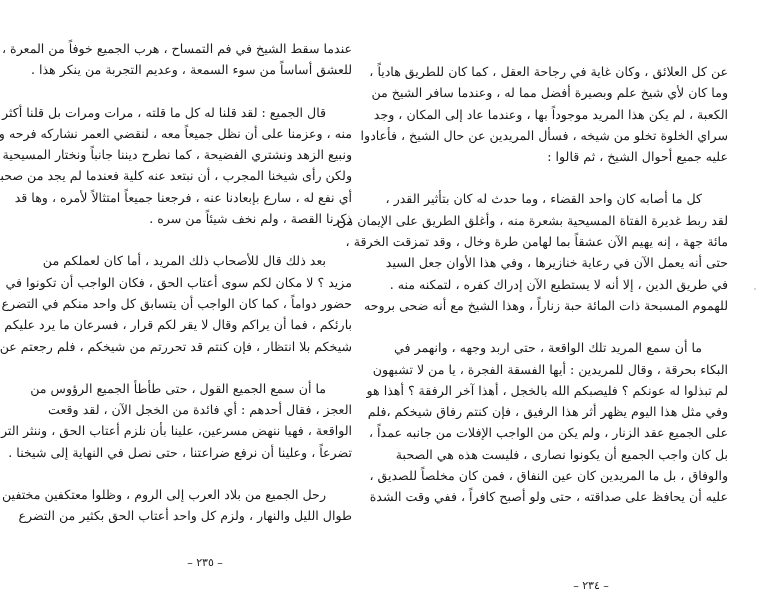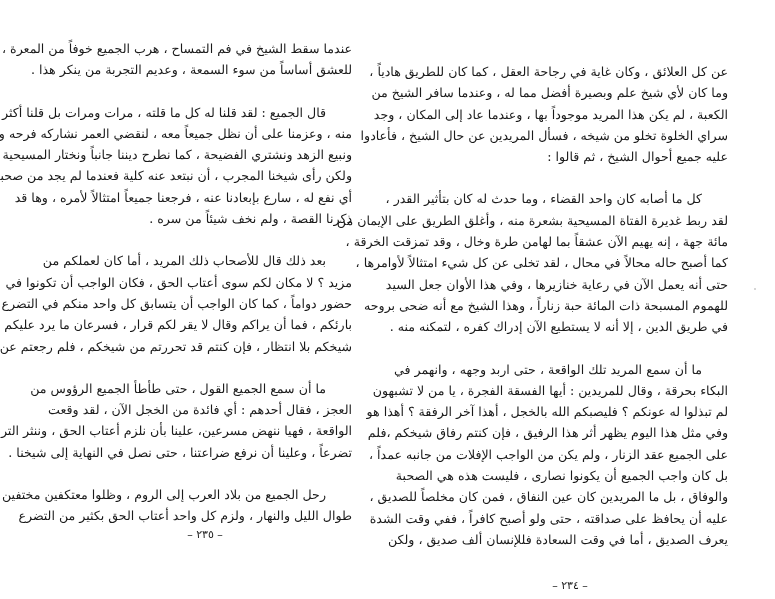--- a/index.html
+++ b/index.html
@@ -50,22 +50,22 @@
     }
     .para.cont .line.first { padding-right: 0; }
     .page-number {
       position: absolute;
       direction: rtl;
       font-size: 11px;
       letter-spacing: 1px;
       text-align: center;
       width: 80px;
     }
-    .page-left .page-number { left: 165px; top: 528px; }
-    .page-right .page-number { left: 142px; top: 559px; }
+    .page-left .page-number { left: 165px; top: 556px; }
+    .page-right .page-number { left: 163px; top: 559px; }
     .gutter {
       position: absolute;
       left: 386px;
       top: 0;
       width: 2px;
       height: 599px;
       background: #ffffff;
     }
     .speck {
       position: absolute;
@@ -120,32 +120,30 @@
       <span class="line first">عن كل العلائق ، وكان غاية في رجاحة العقل ، كما كان للطريق هادياً ،</span>
       <span class="line">وما كان لأي شيخ علم وبصيرة أفضل مما له ، وعندما سافر الشيخ من</span>
       <span class="line">الكعبة ، لم يكن هذا المريد موجوداً بها ، وعندما عاد إلى المكان ، وجد</span>
       <span class="line">سراي الخلوة تخلو من شيخه ، فسأل المريدين عن حال الشيخ ، فأعادوا</span>
       <span class="line last">عليه جميع أحوال الشيخ ، ثم قالوا :</span>
     </p>
     <p class="para">
       <span class="line first">كل ما أصابه كان واحد القضاء ، وما حدث له كان بتأثير القدر ،</span>
       <span class="line">لقد ربط غديرة الفتاة المسيحية بشعرة منه ، وأغلق الطريق على الإيمان من</span>
       <span class="line">مائة جهة ، إنه يهيم الآن عشقاً بما لهامن طرة وخال ، وقد تمزقت الخرقة ،</span>
-      <span class="line">كما أصبح حاله محالاً في محال ، لقد تخلى عن كل شيء امتثالاً لأوامرها ،</span>
       <span class="line">حتى أنه يعمل الآن في رعاية خنازيرها ، وفي هذا الأوان جعل السيد</span>
+      <span class="line last">في طريق الدين ، إلا أنه لا يستطيع الآن إدراك كفره ، لتمكنه منه .</span>
       <span class="line">للهموم المسبحة ذات المائة حبة زناراً ، وهذا الشيخ مع أنه ضحى بروحه</span>
-      <span class="line last">في طريق الدين ، إلا أنه لا يستطيع الآن إدراك كفره ، لتمكنه منه .</span>
     </p>
     <p class="para">
       <span class="line first">ما أن سمع المريد تلك الواقعة ، حتى اربد وجهه ، وانهمر في</span>
       <span class="line">البكاء بحرقة ، وقال للمريدين : أيها الفسقة الفجرة ، يا من لا تشبهون</span>
       <span class="line">لم تبذلوا له عونكم ؟ فليصبكم الله بالخجل ، أهذا آخر الرفقة ؟ أهذا هو</span>
       <span class="line">وفي مثل هذا اليوم يظهر أثر هذا الرفيق ، فإن كنتم رفاق شيخكم ،فلم</span>
       <span class="line">على الجميع عقد الزنار ، ولم يكن من الواجب الإفلات من جانبه عمداً ،</span>
       <span class="line">بل كان واجب الجميع أن يكونوا نصارى ، فليست هذه هي الصحبة</span>
       <span class="line">والوفاق ، بل ما المريدين كان عين النفاق ، فمن كان مخلصاً للصديق ،</span>
       <span class="line">عليه أن يحافظ على صداقته ، حتى ولو أصبح كافراً ، ففي وقت الشدة</span>
-      <span class="line">يعرف الصديق ، أما في وقت السعادة فللإنسان ألف صديق ، ولكن</span>
     </p>
   </div>
   <div class="page-number">– ٢٣٤ –</div>
   <div class="speck" style="left:366px; top:268px;"></div>
 </div>
 
 </body></html>

